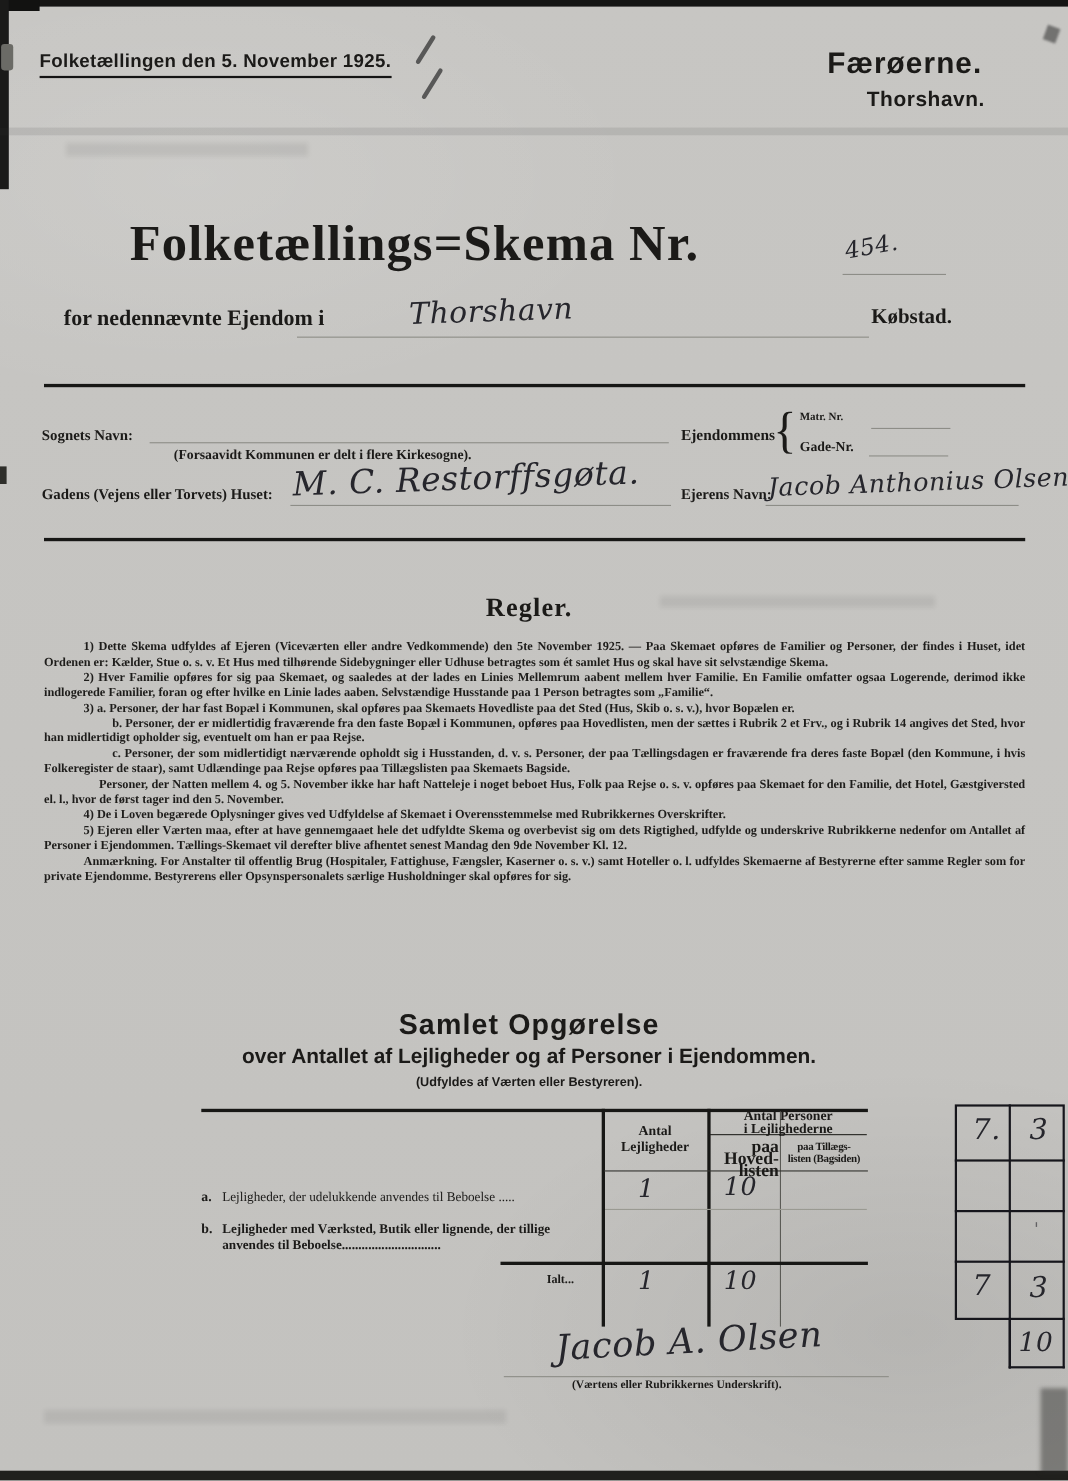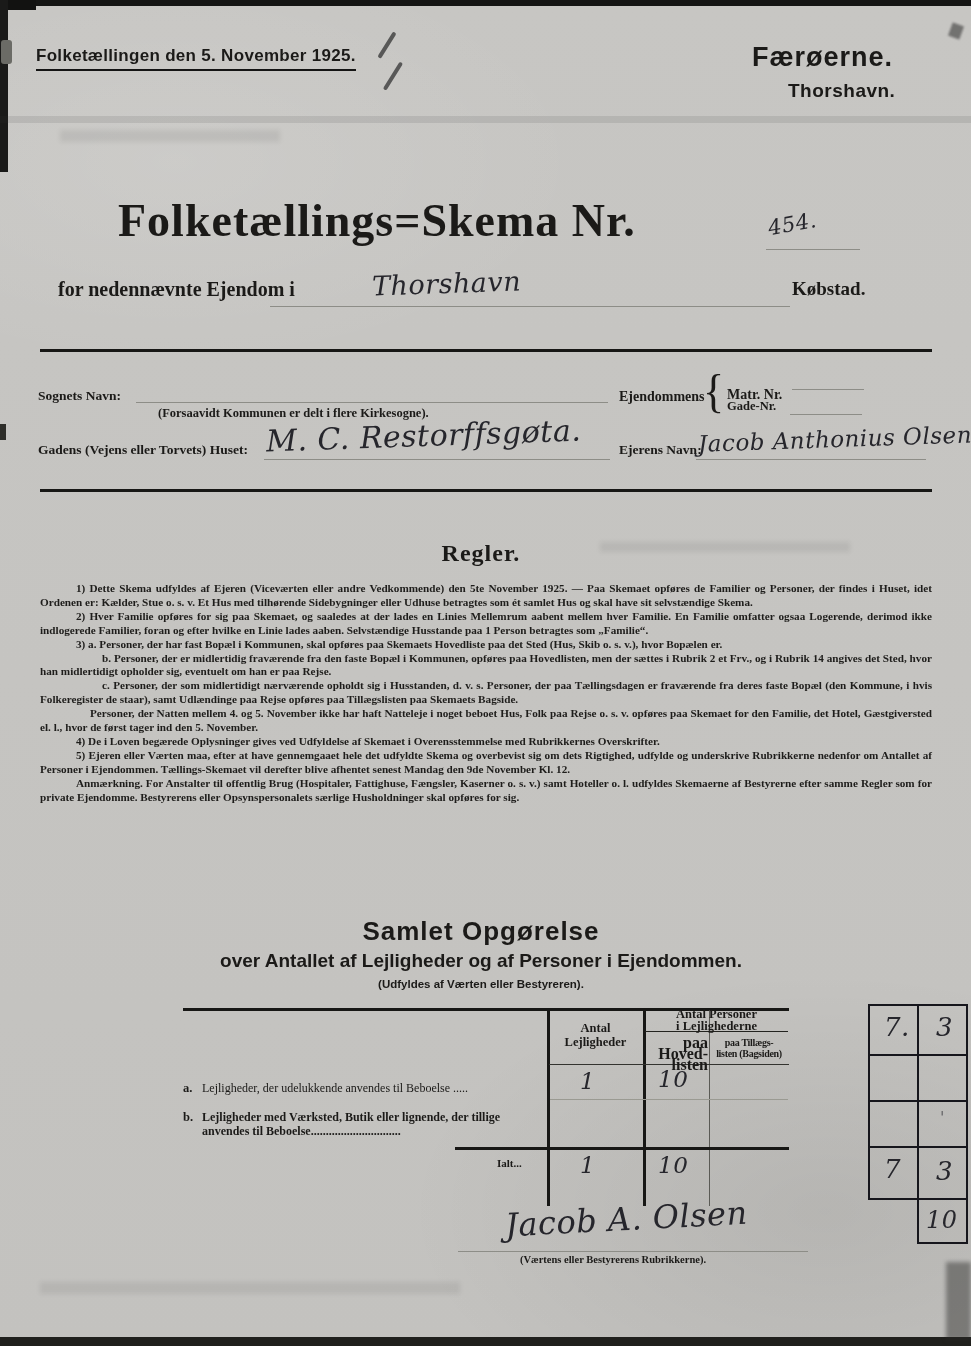--- a/index.html
+++ b/index.html
@@ -65,21 +65,21 @@
   <div class="abs bi" style="left:792px;top:278px;font-size:19px;">Købstad.</div>
 
   <div class="abs thickline" style="left:40px;top:349px;width:892px;height:2.5px;"></div>
 
   <div class="abs bi" style="left:38px;top:388px;font-size:13.5px;">Sognets Navn:</div>
   <div class="abs line" style="left:136px;top:402px;width:472px;"></div>
   <div class="abs bi" style="left:158px;top:406px;font-size:12.5px;">(Forsaavidt Kommunen er delt i flere Kirkesogne).</div>
 
   <div class="abs bi" style="left:619px;top:389px;font-size:14px;">Ejendommens</div>
   <div class="abs" style="left:703px;top:366px;font-size:44px;transform:scaleY(1.05);">{</div>
-  <div class="abs bi" style="left:727px;top:374px;font-size:14px;margin-top:13px;">Matr. Nr.</div>
+  <div class="abs bi" style="left:727px;top:374px;font-size:10px;">Matr. Nr.</div>
   <div class="abs line" style="left:792px;top:389px;width:72px;"></div>
   <div class="abs bi" style="left:727px;top:399px;font-size:12.5px;">Gade-Nr.</div>
   <div class="abs line" style="left:790px;top:414px;width:72px;"></div>
 
   <div class="abs bi" style="left:38px;top:442px;font-size:13.5px;">Gadens (Vejens eller Torvets) Huset:</div>
   <div class="abs hand" style="left:266px;top:418px;font-size:30px;transform:rotate(-2deg);">M. C. Restorffsgøta.</div>
   <div class="abs line" style="left:264px;top:459px;width:346px;"></div>
 
   <div class="abs bi" style="left:619px;top:442px;font-size:13.5px;">Ejerens Navn:</div>
   <div class="abs hand" style="left:698px;top:426px;font-size:23px;transform:rotate(-2deg);white-space:nowrap;">Jacob Anthonius Olsen.</div>
@@ -143,15 +143,15 @@
 
   <div class="abs hand" style="left:884px;top:1012px;font-size:26px;">7.</div>
   <div class="abs hand" style="left:936px;top:1012px;font-size:26px;">3</div>
   <div class="abs hand" style="left:940px;top:1108px;font-size:16px;opacity:.6;">'</div>
   <div class="abs hand" style="left:884px;top:1154px;font-size:26px;">7</div>
   <div class="abs hand" style="left:936px;top:1156px;font-size:26px;">3</div>
   <div class="abs hand" style="left:926px;top:1206px;font-size:24px;">10</div>
 
   <div class="abs hand" style="left:505px;top:1200px;font-size:32px;transform:rotate(-3deg);white-space:nowrap;">Jacob A. Olsen</div>
   <div class="abs line" style="left:458px;top:1251px;width:350px;"></div>
-  <div class="abs" style="left:520px;top:1254px;font-size:10.5px;font-weight:bold;">(Værtens eller Bestyrerens Rubrikkerne).</div>
+  <div class="abs" style="left:520px;top:1254px;font-size:10.5px;font-weight:bold;">(Værtens eller Rubrikkernes Underskrift).</div>
 
 </div>
 
 </body></html>

